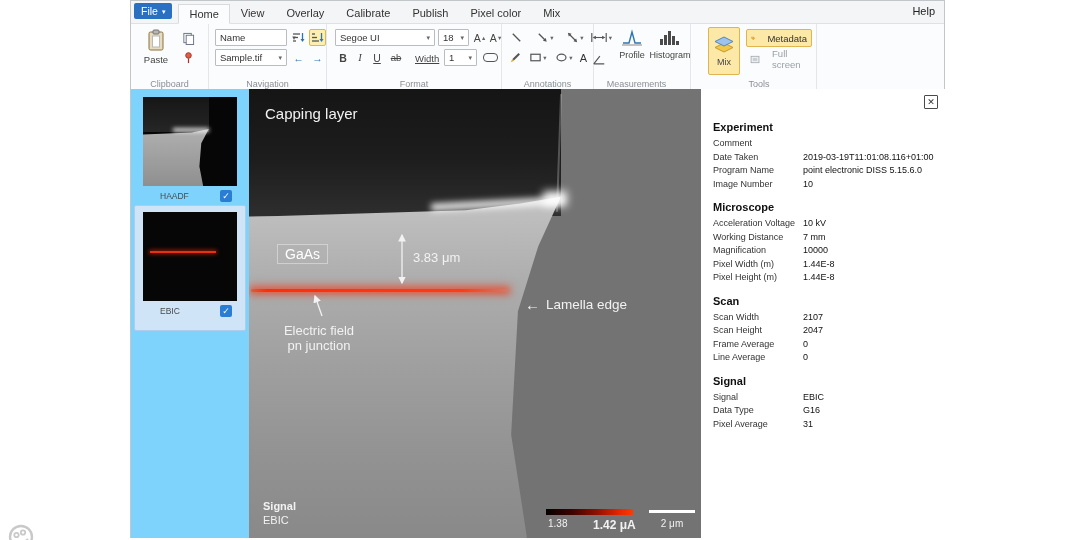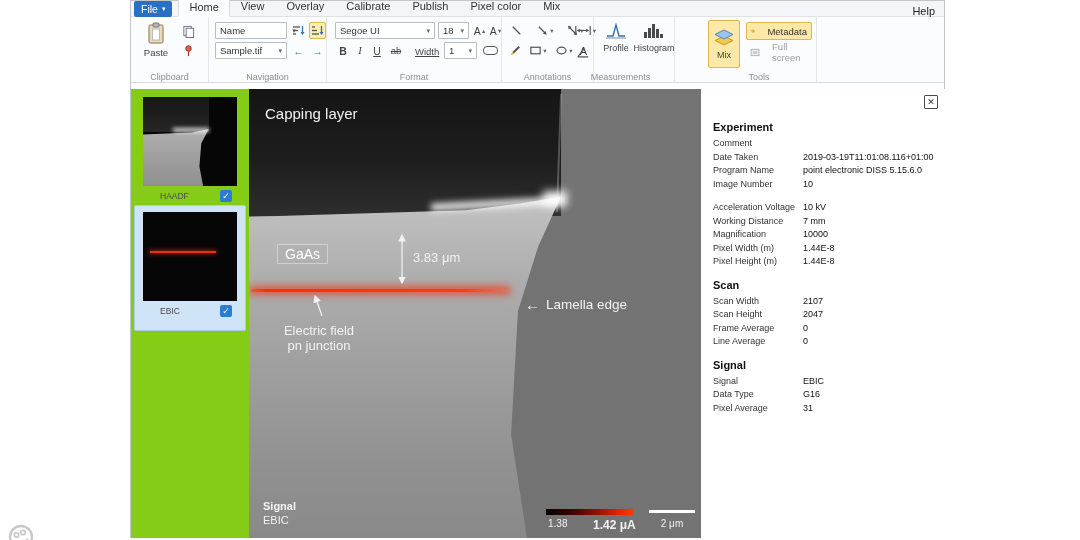--- a/index.html
+++ b/index.html
@@ -3,38 +3,38 @@
 <meta charset="utf-8">
 <style>
   * { box-sizing: border-box; margin: 0; padding: 0; }
   html,body { width:1080px; height:540px; background:#ffffff; overflow:hidden;
               font-family:"Liberation Sans", sans-serif; }
 
   .app { position:absolute; left:130px; top:0; width:815px; height:538px;
          background:#fff; border:1px solid #c2c6ca; }
 
   
-  .tabbar { position:relative; height:16px; background:#f4f5f7; border-bottom:1px solid #dfe1e4;
-            display:flex; align-items:center; }
+  .tabbar { position:relative; height:23px; background:#f4f5f7; border-bottom:1px solid #dfe1e4;
+            display:flex; align-items:flex-start; }
   .file-btn { margin:2px 0 2px 3px; height:16px; padding:0 7px; background:#2a70c2; color:#fff;
               border-radius:2px; font-size:10.5px; display:flex; align-items:center; gap:4px; cursor:default; }
   .file-btn .caret { font-size:7px; line-height:1; }
   .tabs { display:flex; align-items:flex-end; margin-left:6px; height:100%; }
   .tab { padding:3px 10px 3px; font-size:11px; color:#333; border:1px solid transparent; }
   .tab.active { background:#fbfcfd; border-color:#d8dadc; border-bottom-color:#fbfcfd; margin-bottom:-1px; }
   .help { position:absolute; right:9px; top:4px; font-size:11px; color:#222; }
 
   
   .ribbon { position:relative; height:66px; background:#fbfcfd; border-bottom:1px solid #d9dbde; }
   .group { position:absolute; top:0; height:66px; border-right:1px solid #e4e6e9; }
   .group-label { position:absolute; bottom:1px; left:0; right:0; text-align:center;
                  font-size:9px; color:#8b8f94; }
   .g-clipboard { left:0; width:78px; }   .g-navigation { left:78px; width:118px; }
   .g-format { left:196px; width:175px; } .g-annotations { left:371px; width:92px; }
-  .g-measure { left:436px; width:108px; } .g-tools { left:571px; width:115px; }
+  .g-measure { left:452px; width:108px; } .g-tools { left:571px; width:115px; }
 
   .abs { position:absolute; }
   .icbtn { display:flex; align-items:center; justify-content:center; background:transparent;
            border:1px solid transparent; border-radius:2px; font-size:10.5px; color:#444; }
   .select { display:flex; align-items:center; justify-content:space-between; height:17px;
             padding:0 4px; border:1px solid #b9bdc2; background:#fff; font-size:9.5px; color:#333; border-radius:1px;}
   .select .caret { font-size:7px; color:#666; margin-left:3px; }
   .caret-s { font-size:6.5px; color:#666; margin-left:1px; }
 
   .paste-btn { display:flex; flex-direction:column; align-items:center; gap:2px;
@@ -45,21 +45,21 @@
   .fmt-b { font-weight:bold; } .fmt-i { font-style:italic; font-family:"Liberation Serif",serif; }
   .fmt-u { text-decoration:underline; } .fmt-ab { text-decoration:line-through; font-size:9.5px; }
   .rrect { width:15px; height:9px; border:1.4px solid #555; border-radius:4px; display:inline-block; }
   .lbl { font-size:9.5px; color:#444;text-decoration:underline; }
 
   .bigbtn { display:flex; flex-direction:column; align-items:center; gap:2px; font-size:9px; color:#444; }
   .rowbtn { display:flex; align-items:center; gap:12px; font-size:9.5px; color:#333; padding:0 4px; }
   .rowbtn.dis { color:#9aa0a6; }
 
   
-  .thumbs { position:absolute; left:0; top:88px; width:118px; height:449px; background:#84cc16; }
+  .thumbs { position:absolute; left:0; top:88px; width:118px; height:449px; background:#7dd3fc; }
   .thumb { position:relative; width:94px; height:89px; background:#060606; overflow:hidden; margin:0 auto; }
   .t-capping { position:absolute; left:0; top:0; width:70%; height:39%; background:linear-gradient(180deg,#161616,#262626); }
   .t-body { position:absolute; inset:0; background:linear-gradient(180deg,#c2c2c2,#8f8f8f);
             clip-path:polygon(0 42%,52% 40%,70% 36%,62% 52%,60% 78%,64% 100%,0 100%); }
   .t-band { position:absolute; left:32%; top:35%; width:38%; height:4%; background:rgba(255,255,255,.85); filter:blur(2px); }
   .t-red { position:absolute; left:7%; top:44%; width:71%; height:2px; background:#e23312; box-shadow:0 0 4px 1px rgba(255,40,0,.6); }
   .thumb-row { width:94px; margin:4px auto 0; display:flex; align-items:center; padding-left:17px; }
   .thumb-name { font-size:8.5px; color:#4a4a4a; flex:1; }
   .cb { width:12px; height:12px; background:#2b7cd3; border-radius:2px; color:#fff; font-size:9px;
         display:flex; align-items:center; justify-content:center; margin-right:5px;}
@@ -418,20 +418,21 @@
           <div class="m-row">
             <span class="m-label">Program Name</span>
             <span class="m-value">point electronic DISS 5.15.6.0</span>
           </div>
           <div class="m-row">
             <span class="m-label">Image Number</span>
             <span class="m-value">10</span>
           </div>
         </div>
         <div class="m-section">
+          <div class="m-title">Microscope</div>
           <div class="m-row">
             <span class="m-label">Acceleration Voltage</span>
             <span class="m-value">10 kV</span>
           </div>
           <div class="m-row">
             <span class="m-label">Working Distance</span>
             <span class="m-value">7 mm</span>
           </div>
           <div class="m-row">
             <span class="m-label">Magnification</span>

